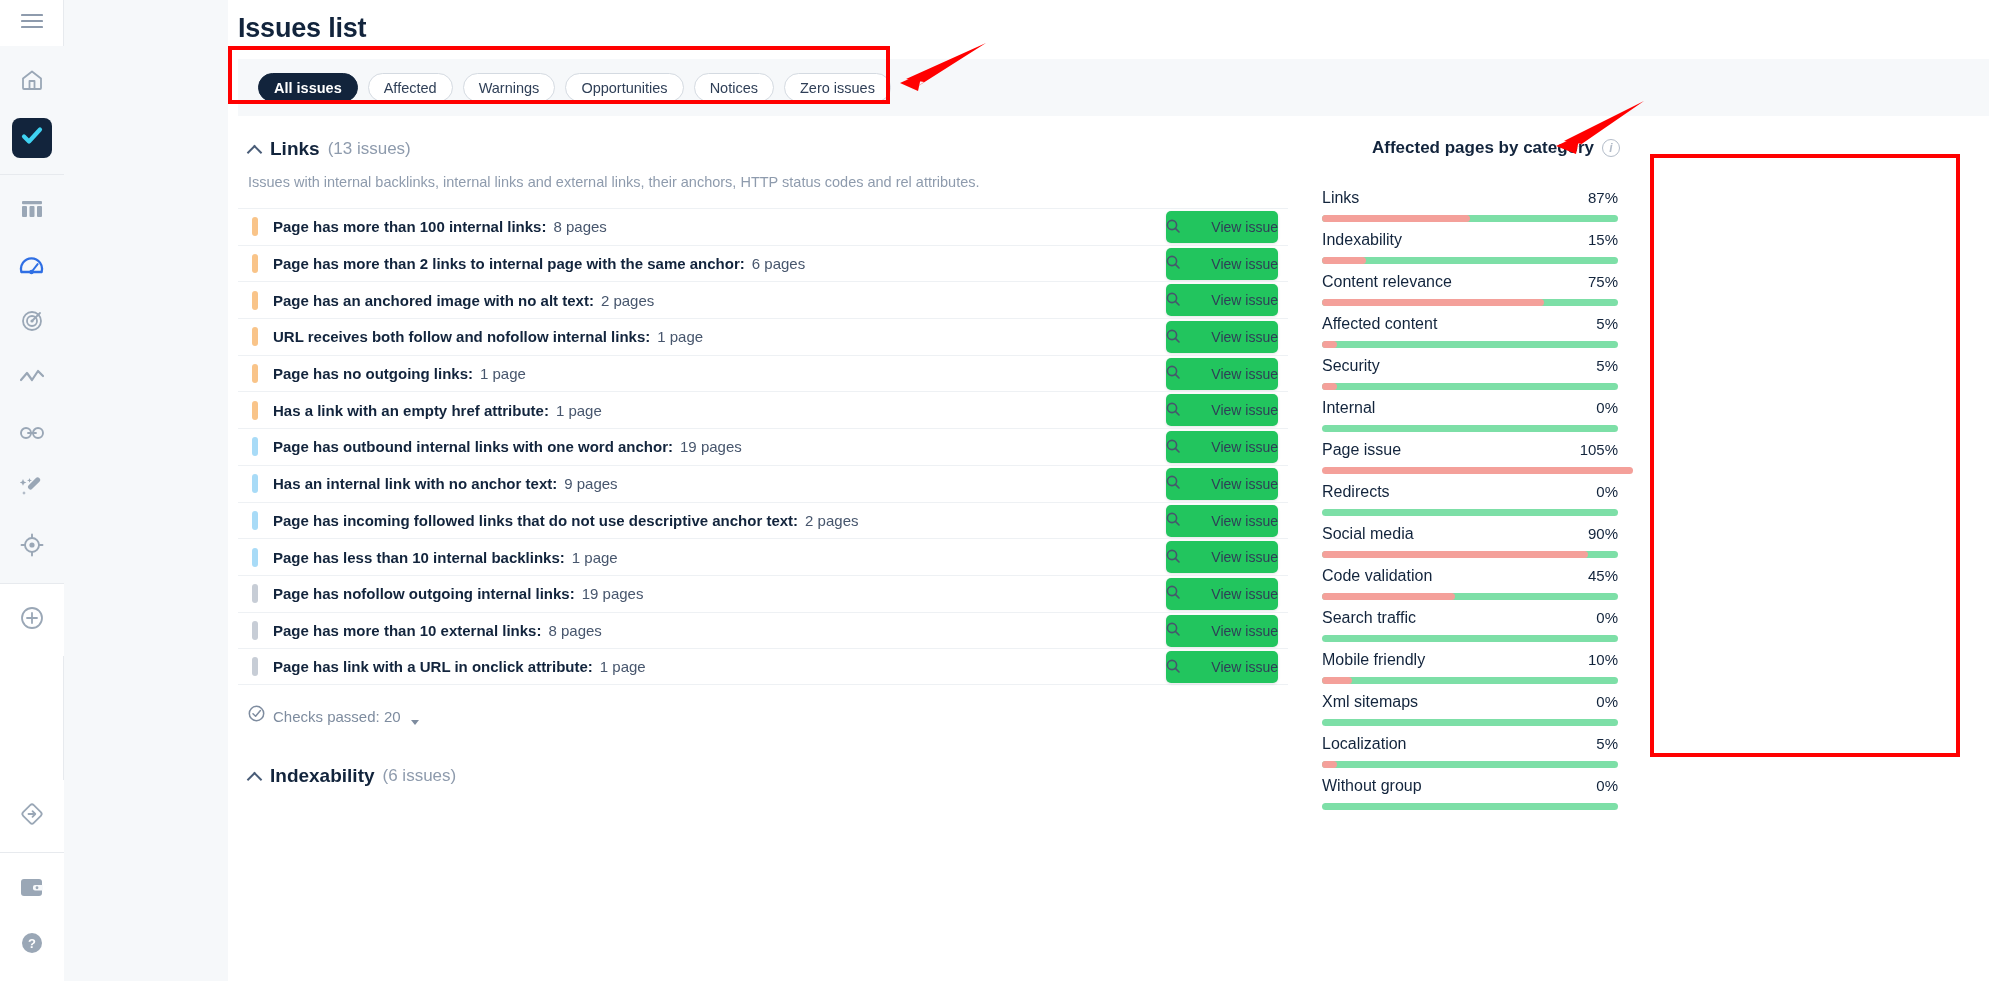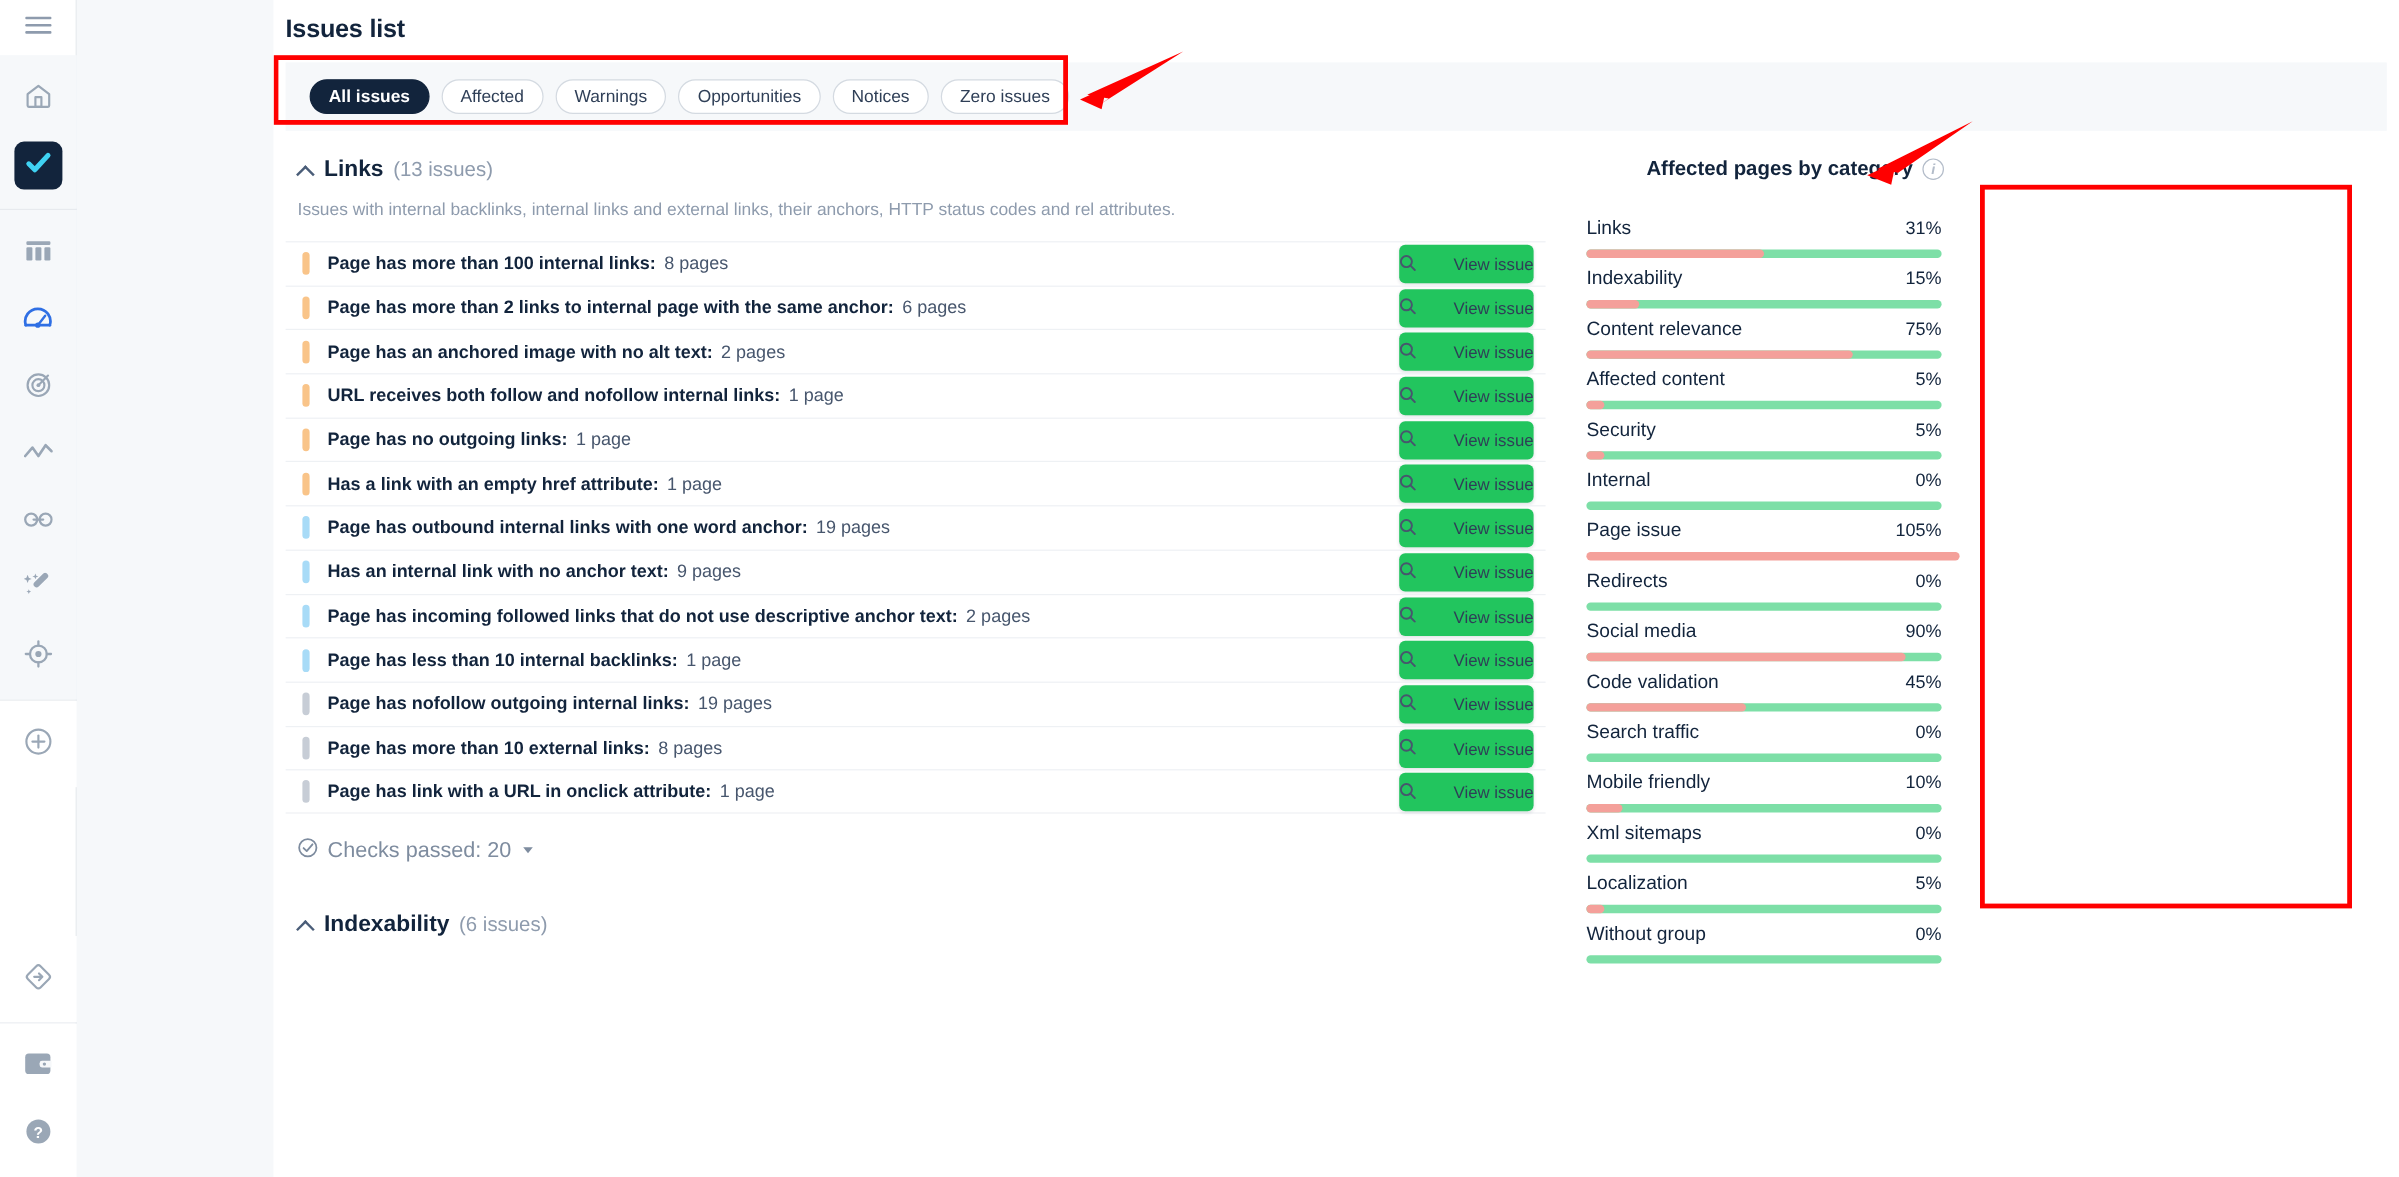--- a/index.html
+++ b/index.html
@@ -32,21 +32,21 @@
   .rail-sep { width: 64px; height: 1px; background: #e7eaee; }
   .rail-spacer { flex: 1 1 auto; }
 
   
   .gutter { width: 164px; flex: 0 0 164px; background: #f6f8fa; height: 981px; }
 
   
   .main { flex: 1 1 auto; height: 981px; position: relative; background: #ffffff; overflow: hidden; }
 
   .page-title {
-    font-size: 21px; font-weight: 700; color: #12243c;
+    font-size: 27px; font-weight: 700; color: #12243c;
     padding: 13px 0 0 10px; letter-spacing: -0.2px;
   }
 
   
   .filterbar-wrap { position: relative; margin-top: 15px; }
   .filterbar {
     background: #f6f8fa;
     height: 57px;
     display: flex; align-items: center; gap: 10px;
     padding: 0 20px;
@@ -105,21 +105,21 @@
   .issue-count { font-size: 15px; color: #47566d; font-weight: 400; margin-left: 7px; white-space: nowrap; }
   .view-btn {
     position: absolute; right: 10px; top: 2px;
     width: 112px; height: 32px;
     background: #22c55e; border-radius: 5px;
     box-shadow: 0 1px 3px rgba(18,36,60,0.12);
     display: flex; align-items: center; justify-content: space-between; gap: 7px;
     font-size: 14px; color: #2f3f57;
   }
 
-  .checks-passed { display: flex; align-items: center; gap: 8px; padding: 20px 0 0 10px; color: #7e8c9f; font-size: 18px; }
+  .checks-passed { display: flex; align-items: flex-end; gap: 8px; padding: 20px 0 0 10px; color: #7e8c9f; font-size: 15px; }
   .checks-caret { width: 0; height: 0; border-left: 4px solid transparent; border-right: 4px solid transparent; border-top: 5px solid #7e8c9f; margin-left: 2px; }
 
   .sec-head.bottom { padding-top: 40px; }
 
   
   .affected-head {
     display: flex; align-items: center; justify-content: flex-end; gap: 8px;
     font-size: 17px; font-weight: 700; color: #12243c;
     padding-top: 22px;
   }
@@ -518,21 +518,21 @@
 
       <div class="right-col">
         <div class="affected-head">
           <span>Affected pages by category</span>
           <span class="info-circle">i</span>
         </div>
         <div class="cat-panel" id="cat-panel">
             <div class="cat">
               <div class="cat-top">
                 <span class="cat-name">Links</span>
-                <span class="cat-pct">31%</span>
+                <span class="cat-pct">87%</span>
               </div>
               <div class="cat-track">
                 <div class="cat-fill" style="width: 50%;"></div>
               </div>
             </div>
             <div class="cat">
               <div class="cat-top">
                 <span class="cat-name">Indexability</span>
                 <span class="cat-pct">15%</span>
               </div>

